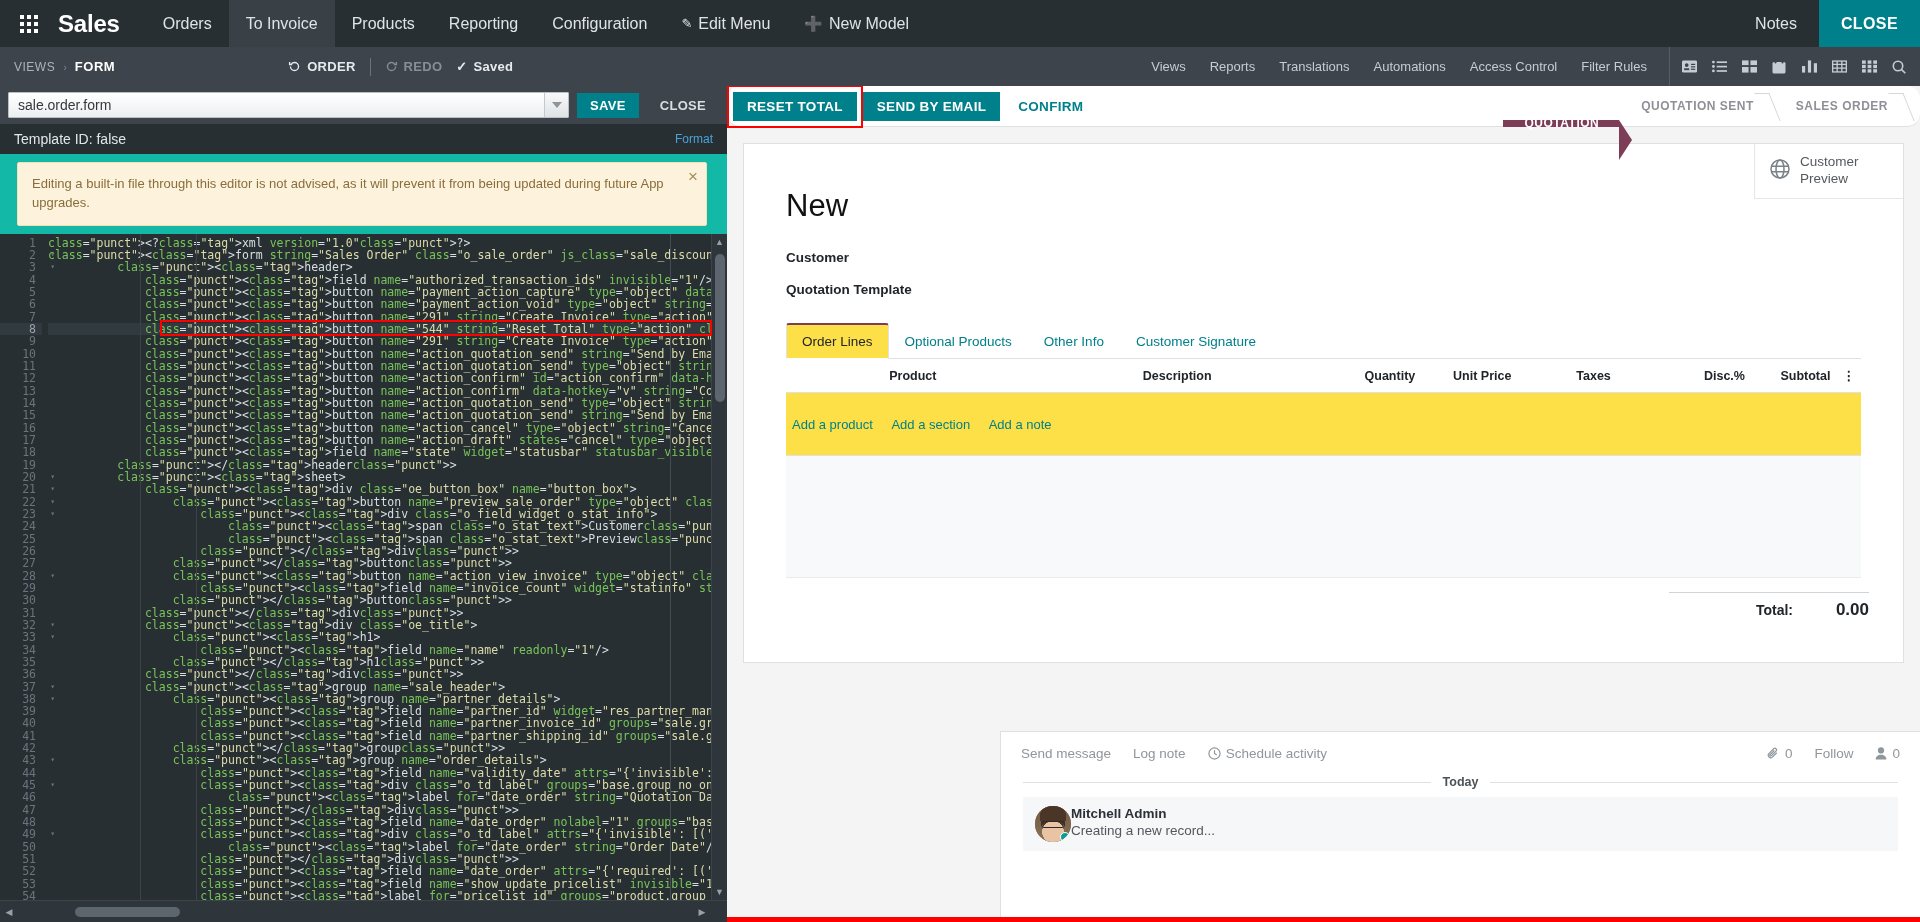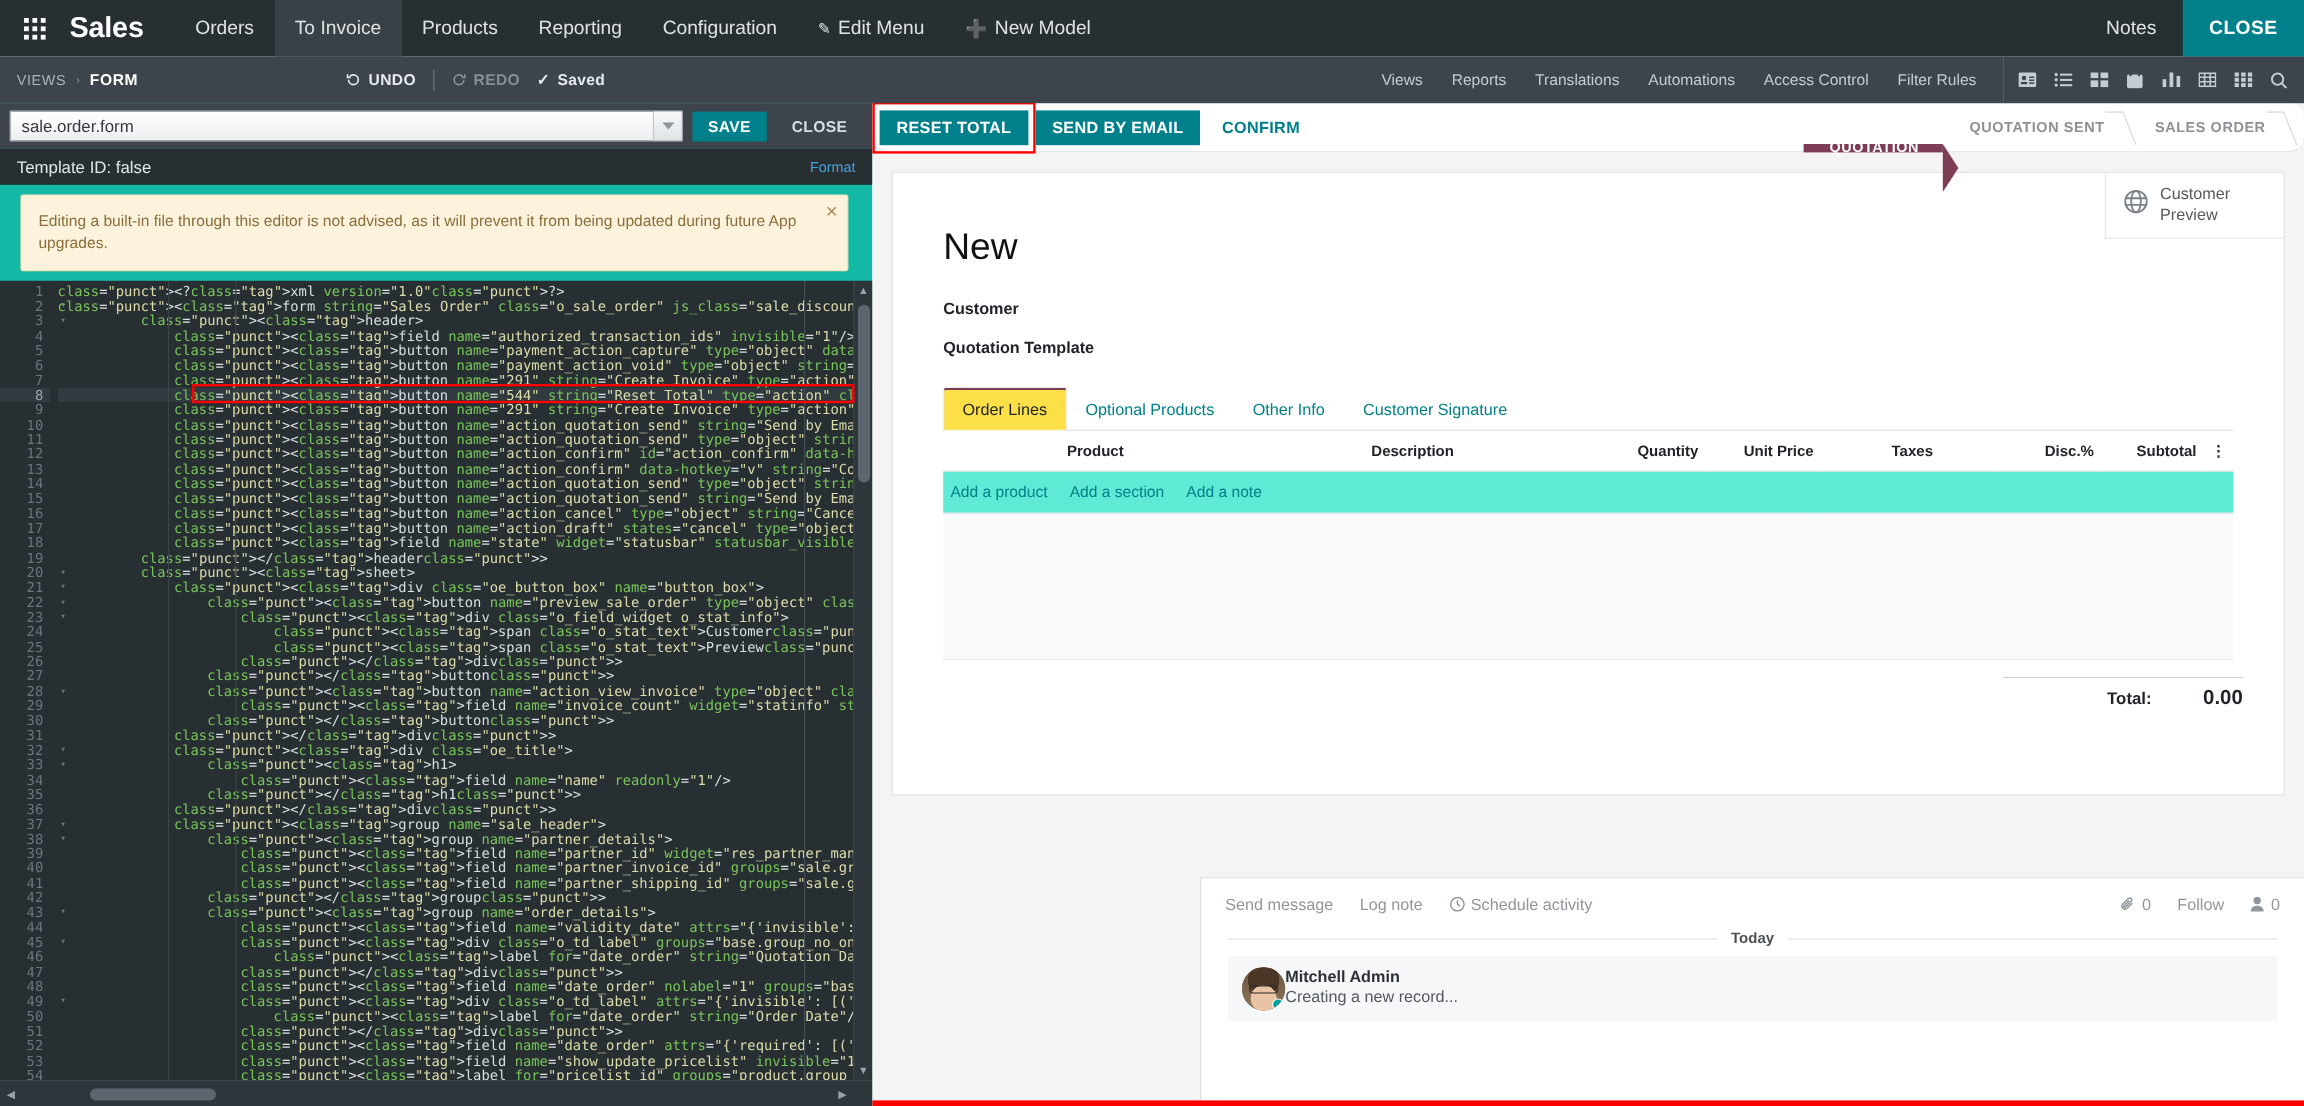--- a/index.html
+++ b/index.html
@@ -261,21 +261,21 @@
     border-top: 2px solid #7d3d56; border-radius: 3px 3px 0 0;
   }
 
   table.lines { width: 100%; border-collapse: collapse; margin-top: 0; }
   table.lines th {
     font-size: 12.5px; font-weight: 700; color: #212529; padding: 9px 6px;
     border-bottom: 1px solid #dee2e6; text-align: right; white-space: nowrap;
   }
   table.lines th.l { text-align: center; }
   .addrow td {
-    padding: 8px 6px; border-bottom: 1px solid #dee2e6; background: #5eead4;
+    padding: 22px 6px; border-bottom: 1px solid #dee2e6; background: #fde047;
   }
   .add-link { color: #00808a; font-size: 13px; cursor: pointer; margin-right: 14px; }
   .blank-body { height: 122px; background: #f8f9fa; border-bottom: 1px solid #e9ecef; }
 
   .totals { display: flex; justify-content: flex-end; padding: 14px 34px 26px 0; }
   .totals-inner { width: 200px; }
   .totals-line { border-top: 1px solid #cfd4d8; margin-bottom: 7px; }
   .totals-row { display: flex; justify-content: flex-end; align-items: baseline; gap: 18px; }
   .total-label { font-size: 14px; font-weight: 700; color: #212529; }
   .total-val { font-size: 17px; font-weight: 700; color: #212529; min-width: 58px; text-align: right; }
@@ -368,21 +368,21 @@
       <span class="views-label">VIEWS</span>
       <span class="views-sep">›</span>
       <span class="form-label">FORM</span>
     </div>
     <div class="subbar-mid">
       <div class="undo-btn">
         <svg width="13" height="13" viewBox="0 0 16 16" fill="none" stroke="currentColor" stroke-width="1.7">
             <path d="M3 8a5 5 0 105-5 5 5 0 00-3.8 1.7"></path>
             <path d="M2 2.4v3.2h3.2"></path>
           </svg>
-        <span>UNDO</span>
+        <span>ORDER</span>
       </div>
       <div class="vdivider"></div>
       <div class="redo-btn">
         <svg width="13" height="13" viewBox="0 0 16 16" fill="none" stroke="currentColor" stroke-width="1.7">
             <path d="M13 8a5 5 0 11-5-5 5 5 0 013.8 1.7"></path>
             <path d="M14 2.4v3.2h-3.2"></path>
           </svg>
         <span>REDO</span>
       </div>
       <div class="saved-btn">

